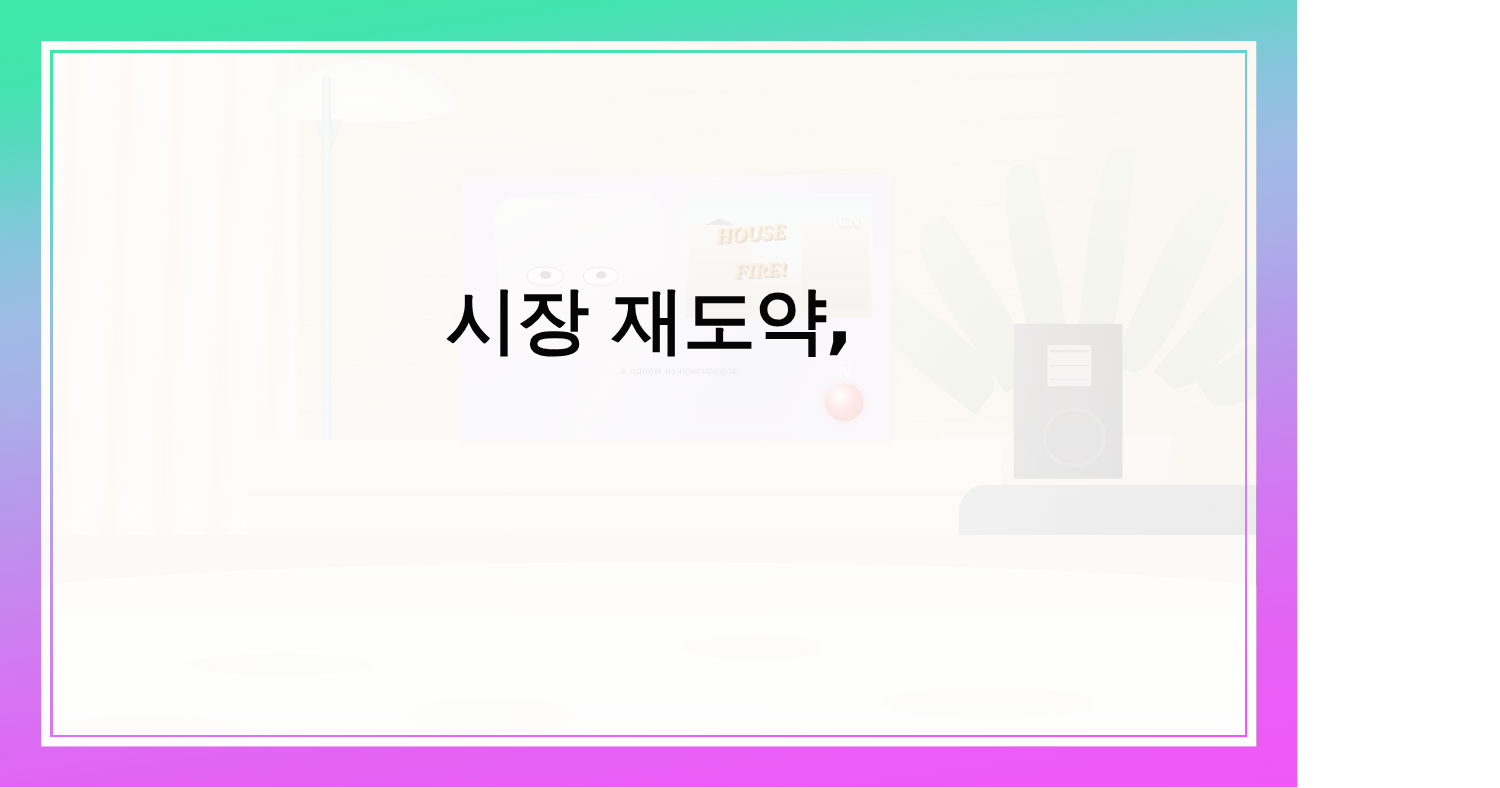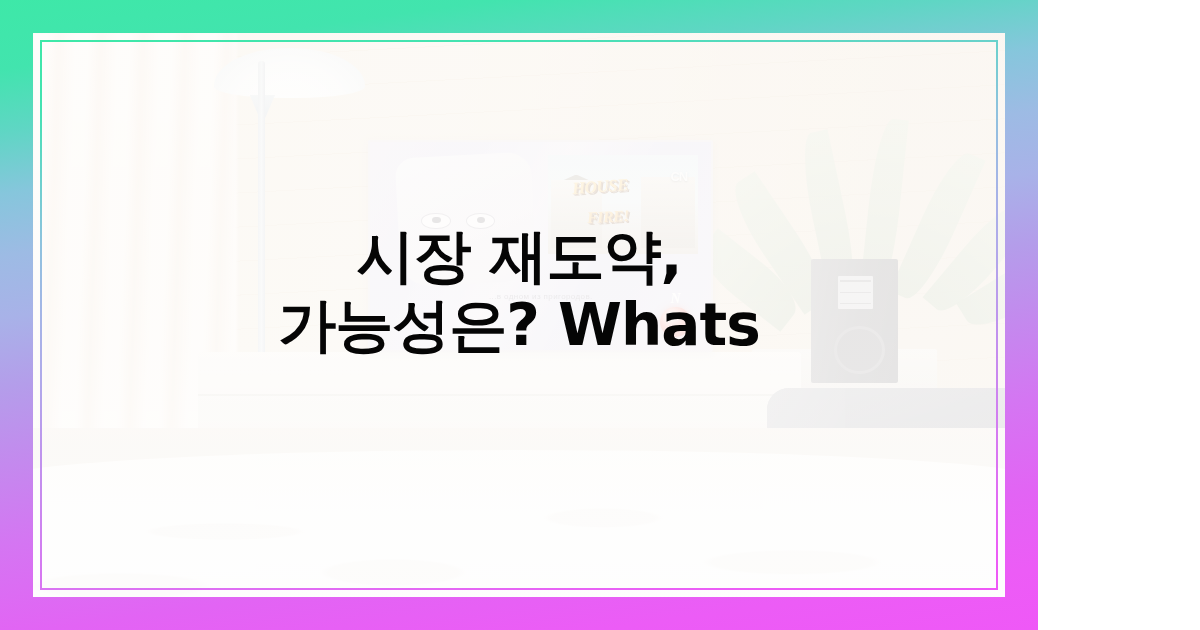--- a/index.html
+++ b/index.html
@@ -424,16 +424,15 @@
 
       <div id="photo-wash"></div>
       <div id="photo-wash2"></div>
     </div>
   </div>
 
   <div id="inner-line"></div>
 
   <div id="headline">
     <span class="line">시장 재도약,</span>
-    <span class="line">가능성은? Whats</span>
   </div>
 
 </div>
 
 </body></html>

